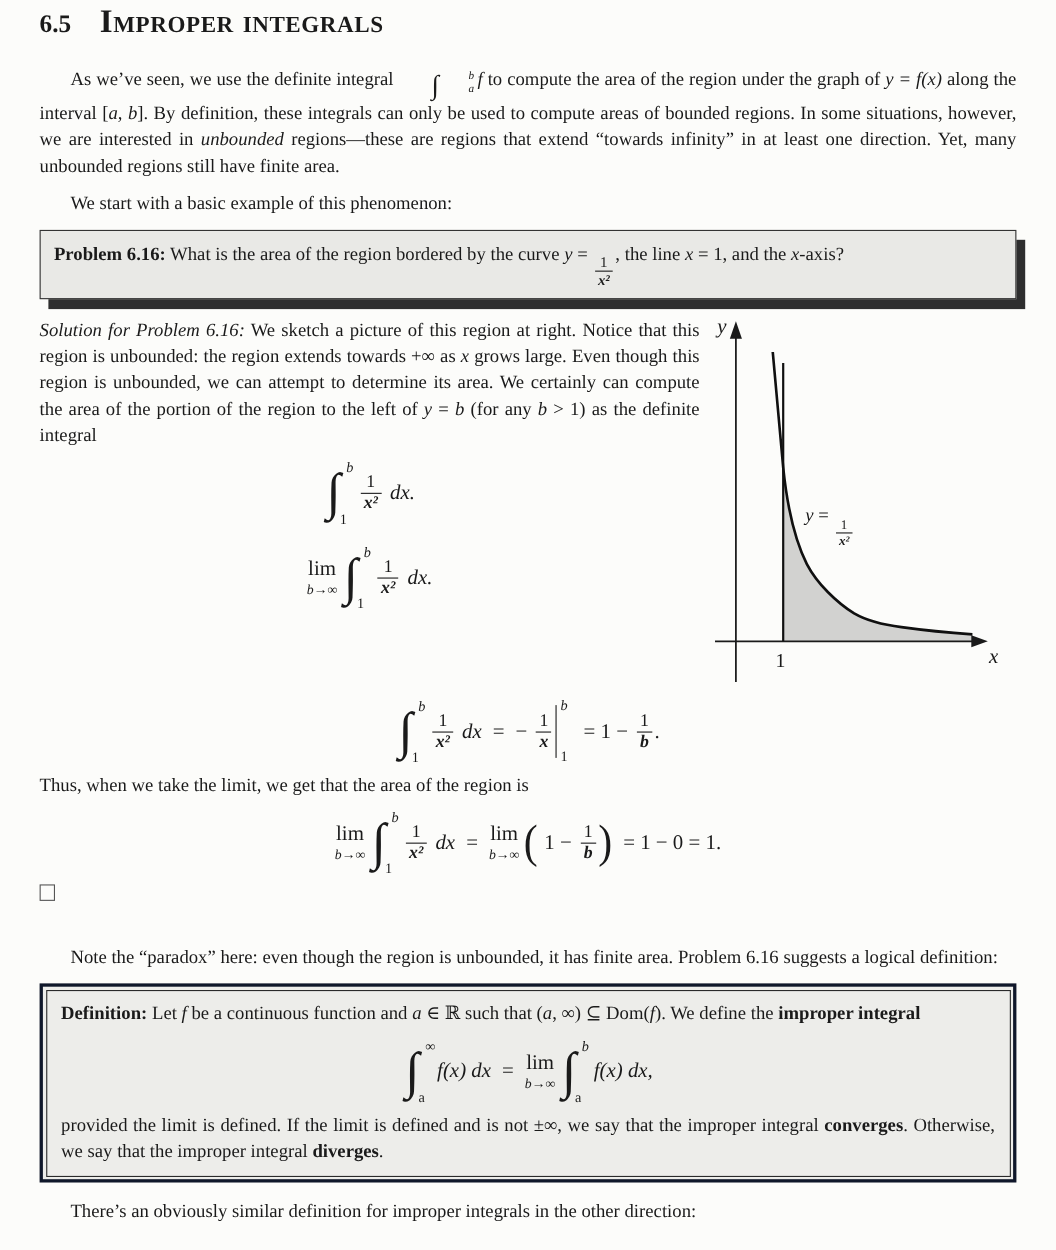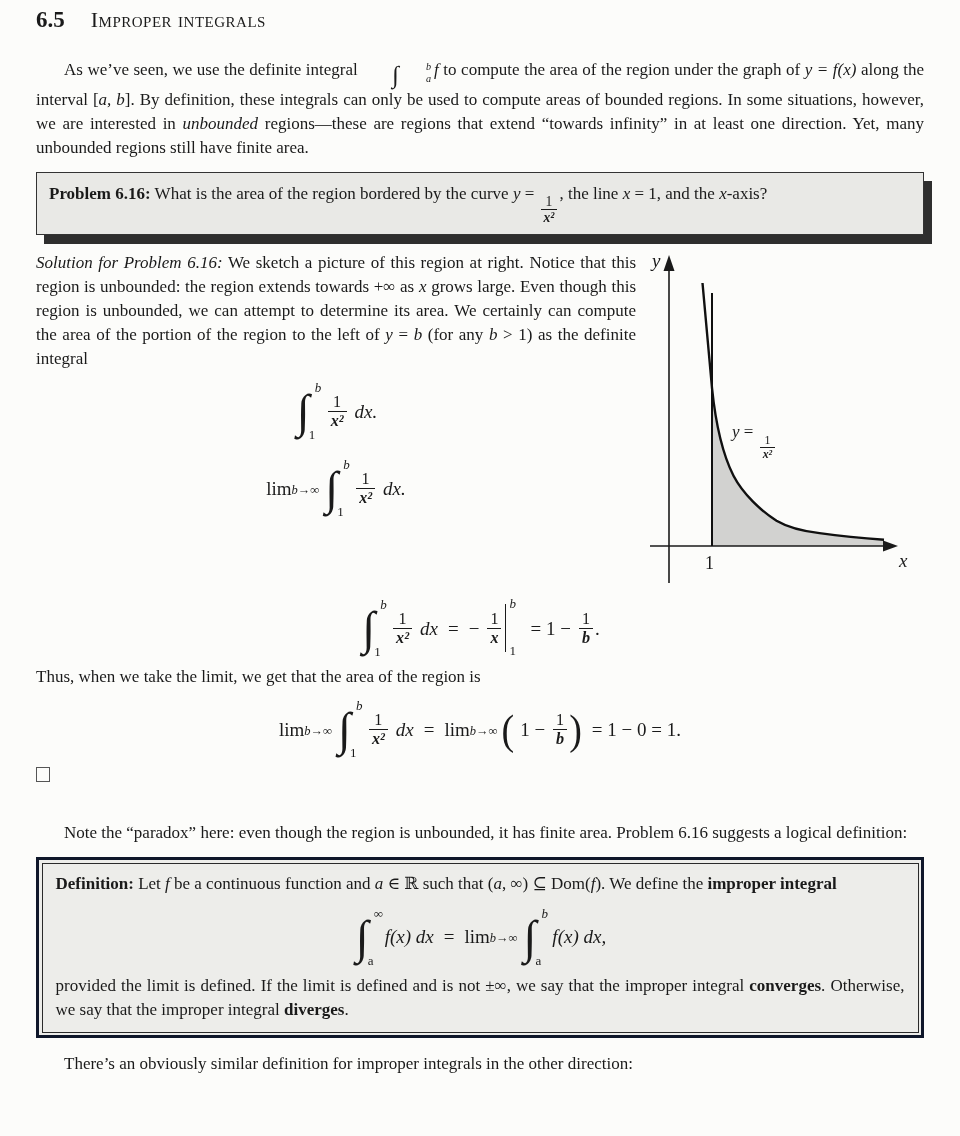--- a/index.html
+++ b/index.html
@@ -11,21 +11,21 @@
   .page{
     width:960px;height:1136px;box-sizing:border-box;
     padding:8px 36px 0 36px;overflow:hidden;
     background:var(--page-bg);color:var(--ink);
     font-family:"Liberation Serif","DejaVu Serif",serif;
     font-size:17px;line-height:24px;
   }
   
   .h-row{display:flex;align-items:baseline;gap:26px;margin:0 0 26px 0;}
   .h-num{font-size:23px;font-weight:bold;}
-  .h-title{font-size:22px;font-weight:normal;font-variant:small-caps;letter-spacing:0.5px;}
+  .h-title{font-size:30px;font-weight:bold;font-variant:small-caps;letter-spacing:0.5px;}
   
   p{margin:0;text-align:justify;}
   .indent{text-indent:28px;}
   .i{font-style:italic;}
   .b{font-weight:bold;}
   .mi{font-style:italic;}
   
   .ints{font-size:1.45em;line-height:1;vertical-align:-0.32em;display:inline-block;margin:0 1px 0 2px;}
   .supsub{display:inline-flex;flex-direction:column;font-size:0.6em;line-height:1.15;
           font-style:italic;vertical-align:0.45em;margin:0 3px 0 -2px;text-align:left;}
@@ -44,21 +44,21 @@
   .cols{display:flex;margin-top:16px;}
   .col-left{width:600px;flex:0 0 auto;}
   .col-fig{flex:1;position:relative;}
   
   .display{display:flex;align-items:center;justify-content:center;font-size:19px;line-height:1;}
   .display .frac{font-size:0.85em;vertical-align:-0.6em;}
   .dint{position:relative;display:inline-block;height:56px;padding:0 16px 0 2px;}
   .dint .g{font-size:47px;line-height:56px;font-style:normal;}
   .dint .up{position:absolute;top:-2px;left:20px;font-size:13px;font-style:italic;}
   .dint .lo{position:absolute;bottom:-2px;left:14px;font-size:13px;}
-  .lim{display:inline-flex;flex-direction:row;align-items:center;line-height:1;margin-right:4px;}
+  .lim{display:inline-flex;flex-direction:column;align-items:center;line-height:1;margin-right:4px;}
   .lim .lt{font-size:19px;}
   .lim .lb{font-size:12.5px;font-style:italic;margin-top:3px;}
   .evalbar{position:relative;display:inline-block;width:15px;height:52px;margin-left:2px;}
   .evalbar .bar{position:absolute;left:0;top:2px;bottom:2px;border-left:1.7px solid var(--ink);}
   .evalbar .eup{position:absolute;top:-5px;left:4px;font-size:13px;font-style:italic;}
   .evalbar .elo{position:absolute;bottom:-3px;left:4px;font-size:13px;}
   .bigp{font-size:38px;line-height:1;display:inline-block;transform:scaleY(1.12);font-style:normal;}
   .gap-s{display:inline-block;width:6px;}
   .gap-m{display:inline-block;width:10px;}
   
@@ -90,20 +90,21 @@
   <div class="h-row">
     <span class="h-num">6.5</span>
     <span class="h-title">Improper integrals</span>
   </div>
 
   <p class="indent mb10"><span>As we’ve seen, we use the definite integral </span><span class="ints">∫</span><span class="supsub">
         <span class="su">b</span>
         <span class="sl">a</span>
       </span><span class="i">f</span><span> to compute the area of the region under the graph of </span><span class="i">y = f(x)</span><span> along the interval [</span><span class="i">a, b</span><span>].  By definition, these integrals can only be used to compute areas of bounded regions. In some situations, however, we are interested in </span><span class="i">unbounded</span><span> regions—these are regions that extend “towards infinity” in at least one direction. Yet, many unbounded regions still have finite area.</span></p>
 
+  <p class="indent mb12">We start with a basic example of this phenomenon:</p>
 
   <div class="problem-box">
     <p><span class="b">Problem 6.16:</span><span> What is the area of the region bordered by the curve </span><span class="i">y</span><span> = </span><span class="frac">
           <span class="st">1</span>
           <span class="sb">x²</span>
         </span><span>, the line </span><span class="i">x</span><span> = 1, and the </span><span class="i">x</span><span>-axis?</span></p>
   </div>
 
   <div class="cols">
     <div class="col-left">

